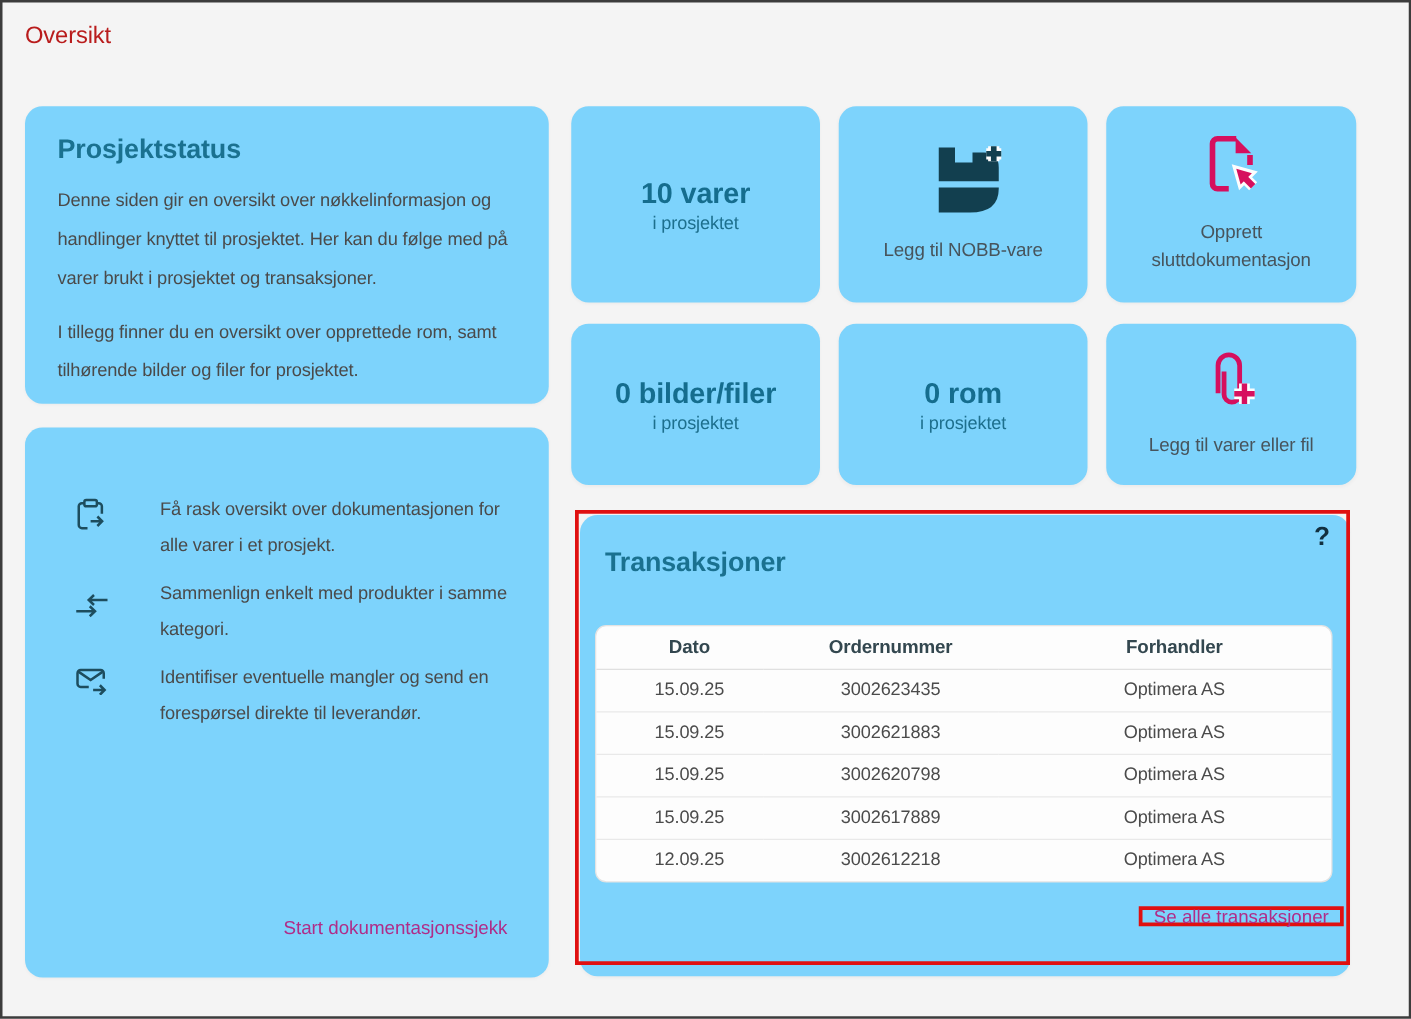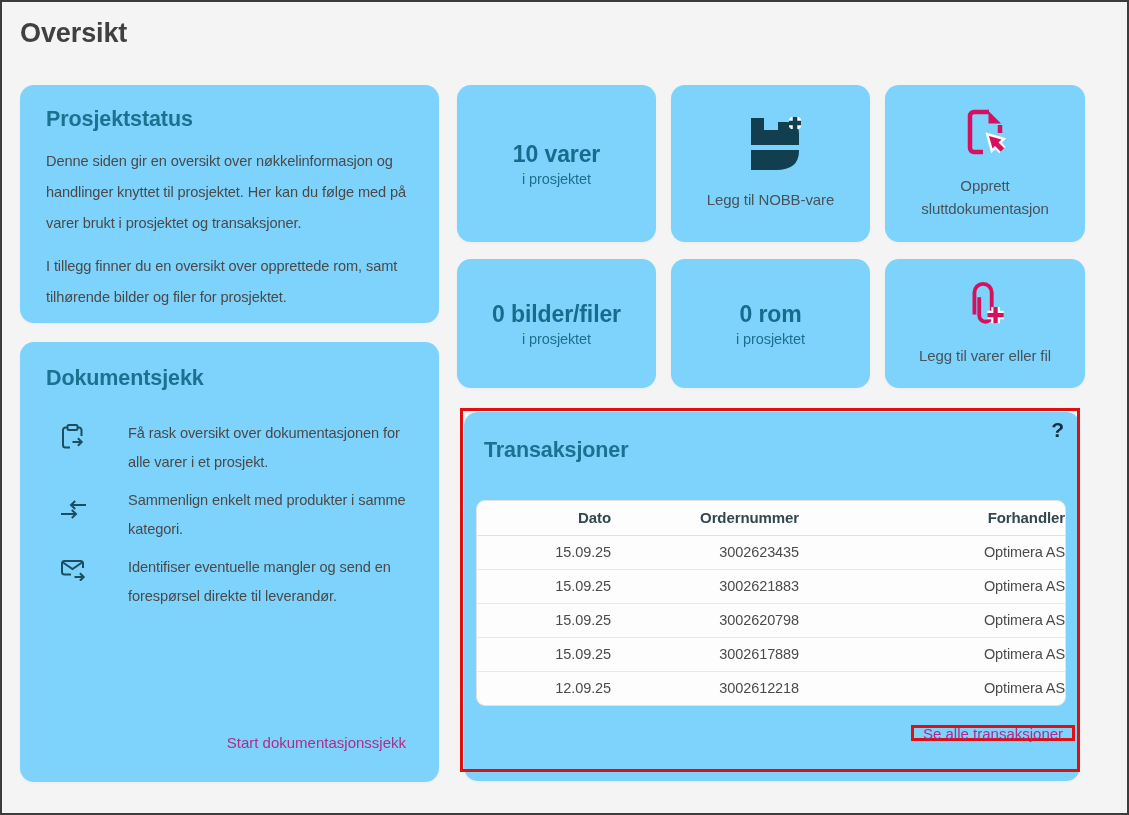--- a/index.html
+++ b/index.html
@@ -8,21 +8,21 @@
     font-family: "Liberation Sans", sans-serif;
     background: #f4f4f4;
     border: 2px solid #3c3c3c;
     position: relative;
     overflow: hidden;
     letter-spacing: -0.1px;
     color: #4a4a4a;
   }
   .page-title {
     position: absolute; left: 18px; top: 16px;
-    font-size: 27px; font-weight: 700; color: #404040;
+    font-size: 19px; font-weight: 400; color: #b91c1c;
   }
   .card {
     position: absolute; background: #7dd3fc; border-radius: 14px;
     box-shadow: 0 1px 3px rgba(0,0,0,.04);
   }
   
   .card-project-status { left: 18px; top: 83px; width: 419px; height: 238px; padding: 22px 26px; }
   .card-doc-check      { left: 18px; top: 340px; width: 419px; height: 440px; padding: 24px 26px; }
   .section-title { font-size: 21.5px; font-weight: 600; color: #1a7190; }
   .copy { font-size: 14.6px; line-height: 31px; color: #4a4a4a; margin-top: 14px; }
@@ -54,21 +54,21 @@
   
   .card-transactions { left: 462px; top: 410px; width: 616px; height: 369px; }
   .tx-title { position: absolute; left: 20px; top: 26px; }
   .help-icon { position: absolute; right: 16px; top: 6px; font-size: 21px; font-weight: 700; color: #12303f; cursor: pointer; }
   .tx-table-wrap {
     position: absolute; left: 12px; top: 88px; width: 590px;
     border: 1px solid #e3e3e3; border-radius: 9px; overflow: hidden; background: #fdfdfd;
   }
   table { width: 100%; border-collapse: collapse; table-layout: fixed; }
   col.c-dato { width: 134px; } col.c-ordre { width: 188px; }
-  th, td { height: 34px; padding: 0 0 0 15px; text-align: right; vertical-align: middle; }
+  th, td { height: 34px; padding: 0 0 0 15px; text-align: center; vertical-align: middle; }
   th { font-size: 15px; font-weight: 600; color: #33474f; border-bottom: 1px solid #e0e0e0; }
   td { font-size: 14.5px; color: #4b4b4b; }
   tbody tr + tr td { border-top: 1px solid #e9e9e9; }
 
   .tx-cta-box {
     position: absolute; left: 435px; top: 313px; height: 16px;
     border: 3px solid #e01010; display: flex; align-items: center; padding: 0 9px; margin-left: 12px;
   }
   .tx-cta { font-size: 15px; font-weight: 500; color: #b02c88; cursor: pointer; background: none; border: none; font-family: inherit; white-space: nowrap; }
 
@@ -82,21 +82,20 @@
 
 <h1 class="page-title">Oversikt</h1>
 
 <section class="card card-project-status">
   <h2 class="section-title">Prosjektstatus</h2>
   <p class="copy">Denne siden gir en oversikt over nøkkelinformasjon og handlinger knyttet til prosjektet. Her kan du følge med på varer brukt i prosjektet og transaksjoner.</p>
   <p class="copy">I tillegg finner du en oversikt over opprettede rom, samt tilhørende bilder og filer for prosjektet.</p>
 </section>
 
 <section class="card card-doc-check">
-  <h2 class="section-title">Dokumentsjekk</h2>
   <div class="dc-items">
     <div class="dc-item">
       <span class="dc-icon">
         <svg width="25" height="28" viewBox="0 0 25 28" fill="none" stroke="#1d4d5e" stroke-width="2">
           <path d="M7.5 4.5 H5.5 a2.5 2.5 0 0 0 -2.5 2.5 V22 a2.5 2.5 0 0 0 2.5 2.5 H10"></path>
           <path d="M17.5 4.5 h1.5 a2.5 2.5 0 0 1 2.5 2.5 V13"></path>
           <rect x="7.5" y="2" width="10" height="5" rx="1.5"></rect>
           <path d="M12.5 19 h9 m-3.6 -3.8 L21.7 19 l-3.8 3.8"></path>
         </svg>
       </span>

